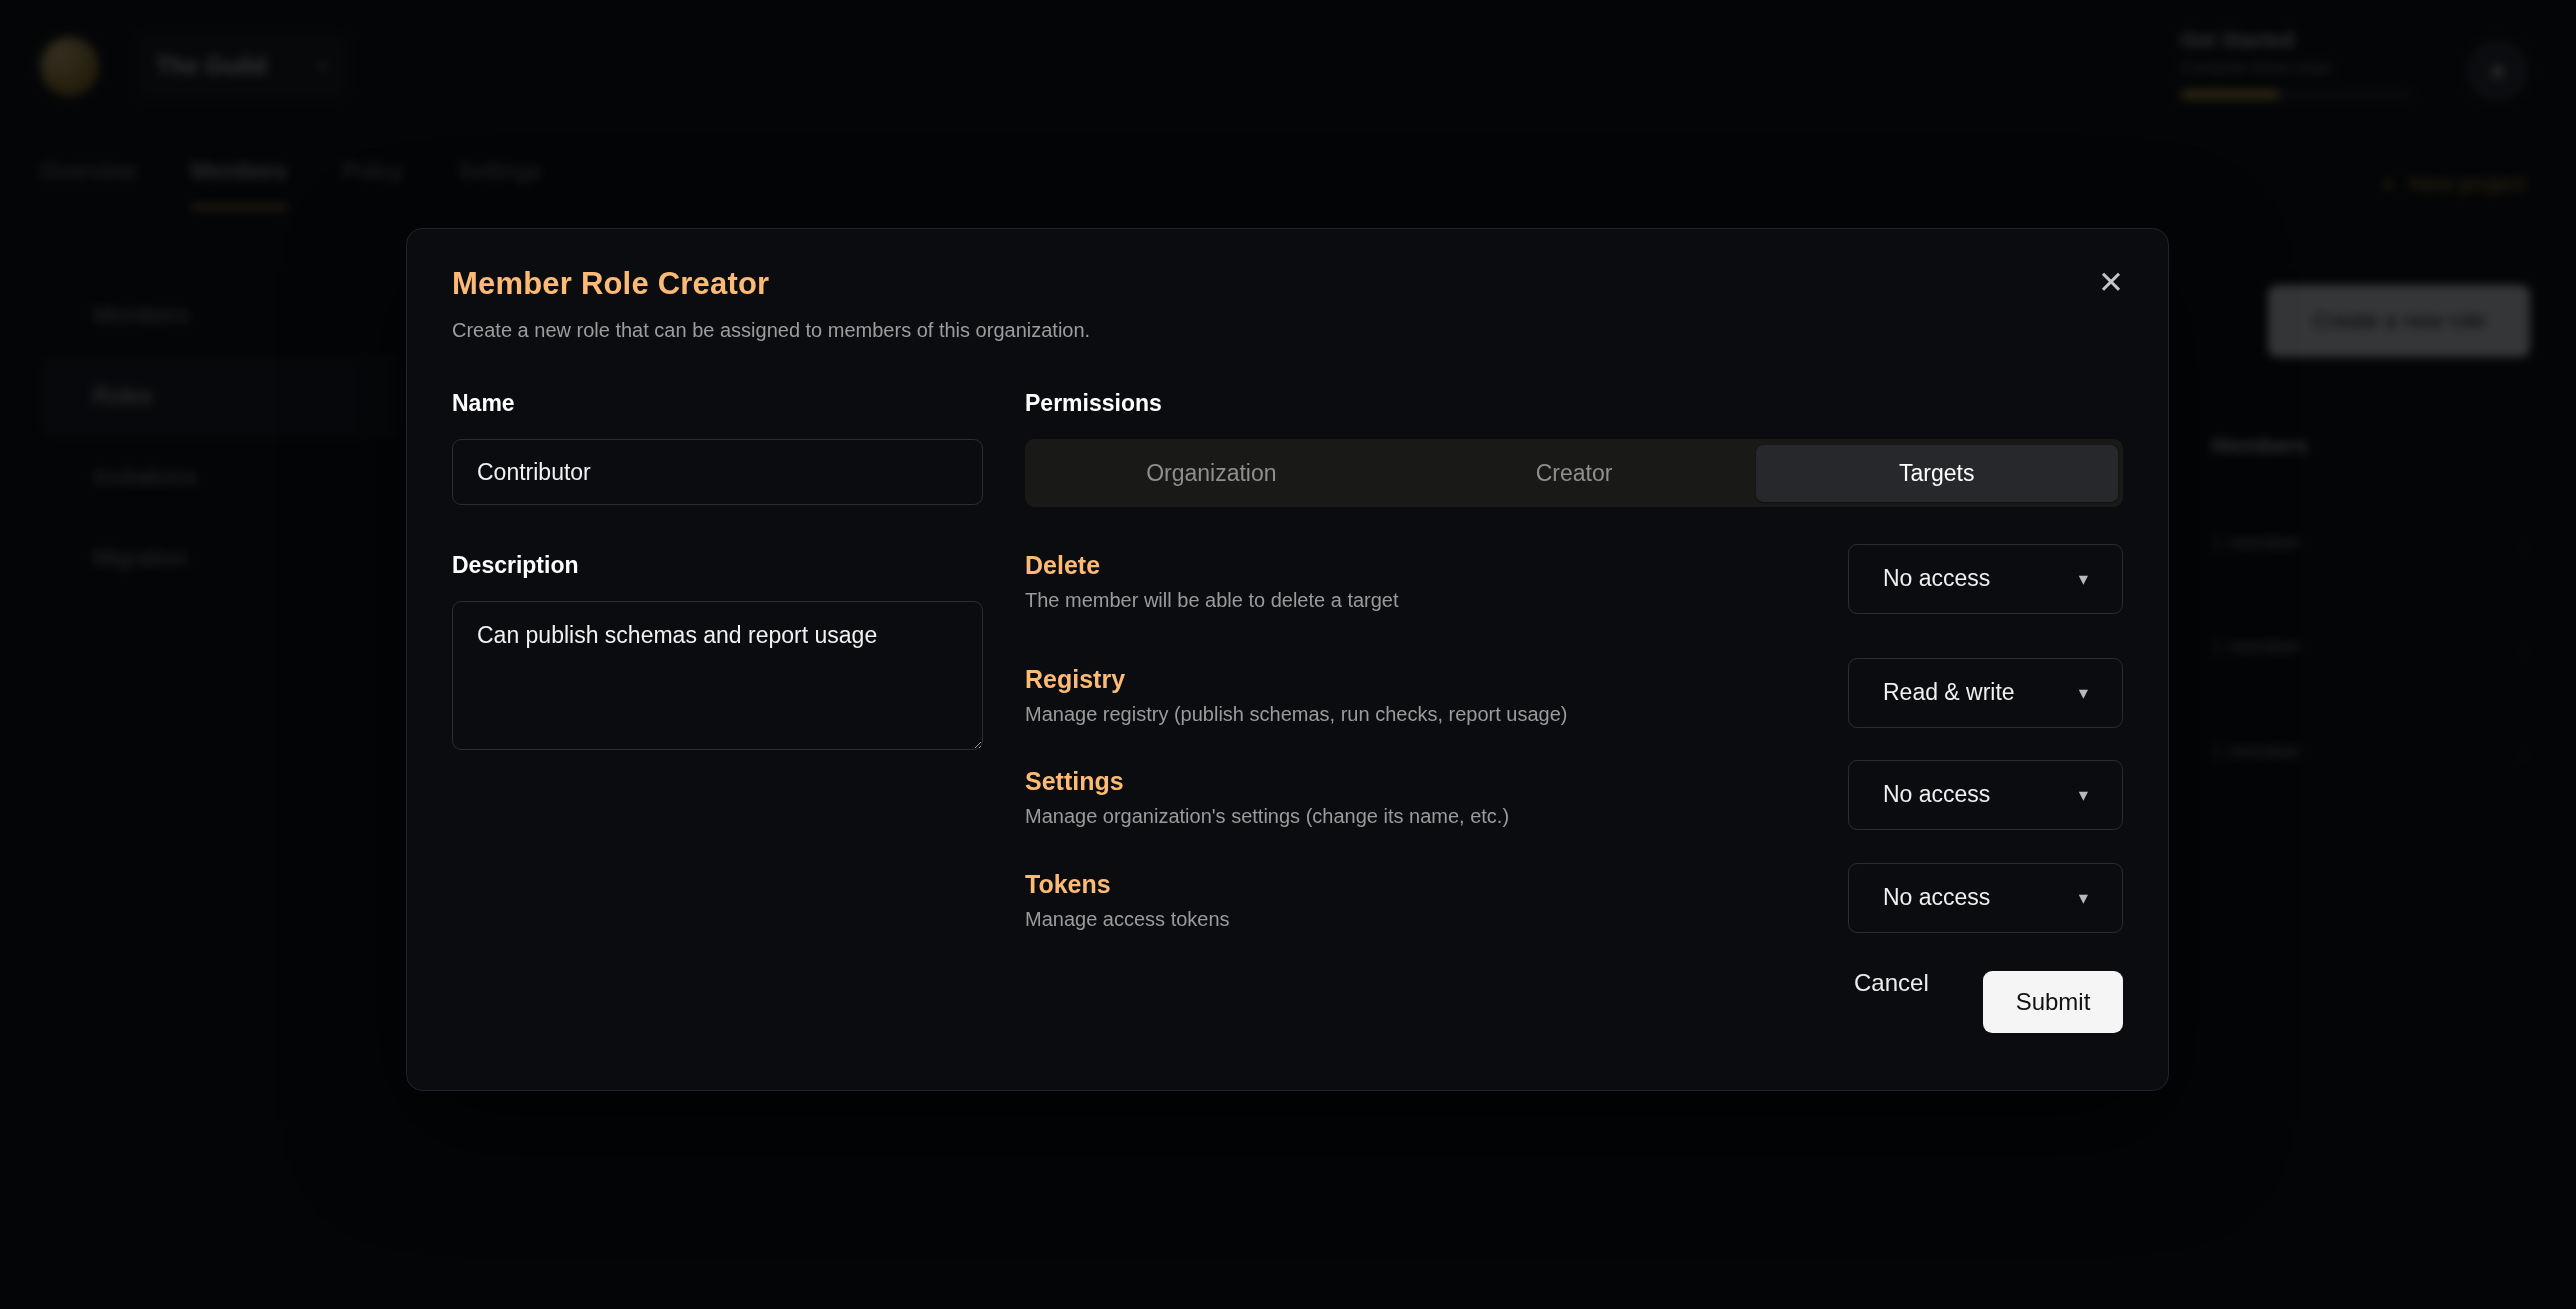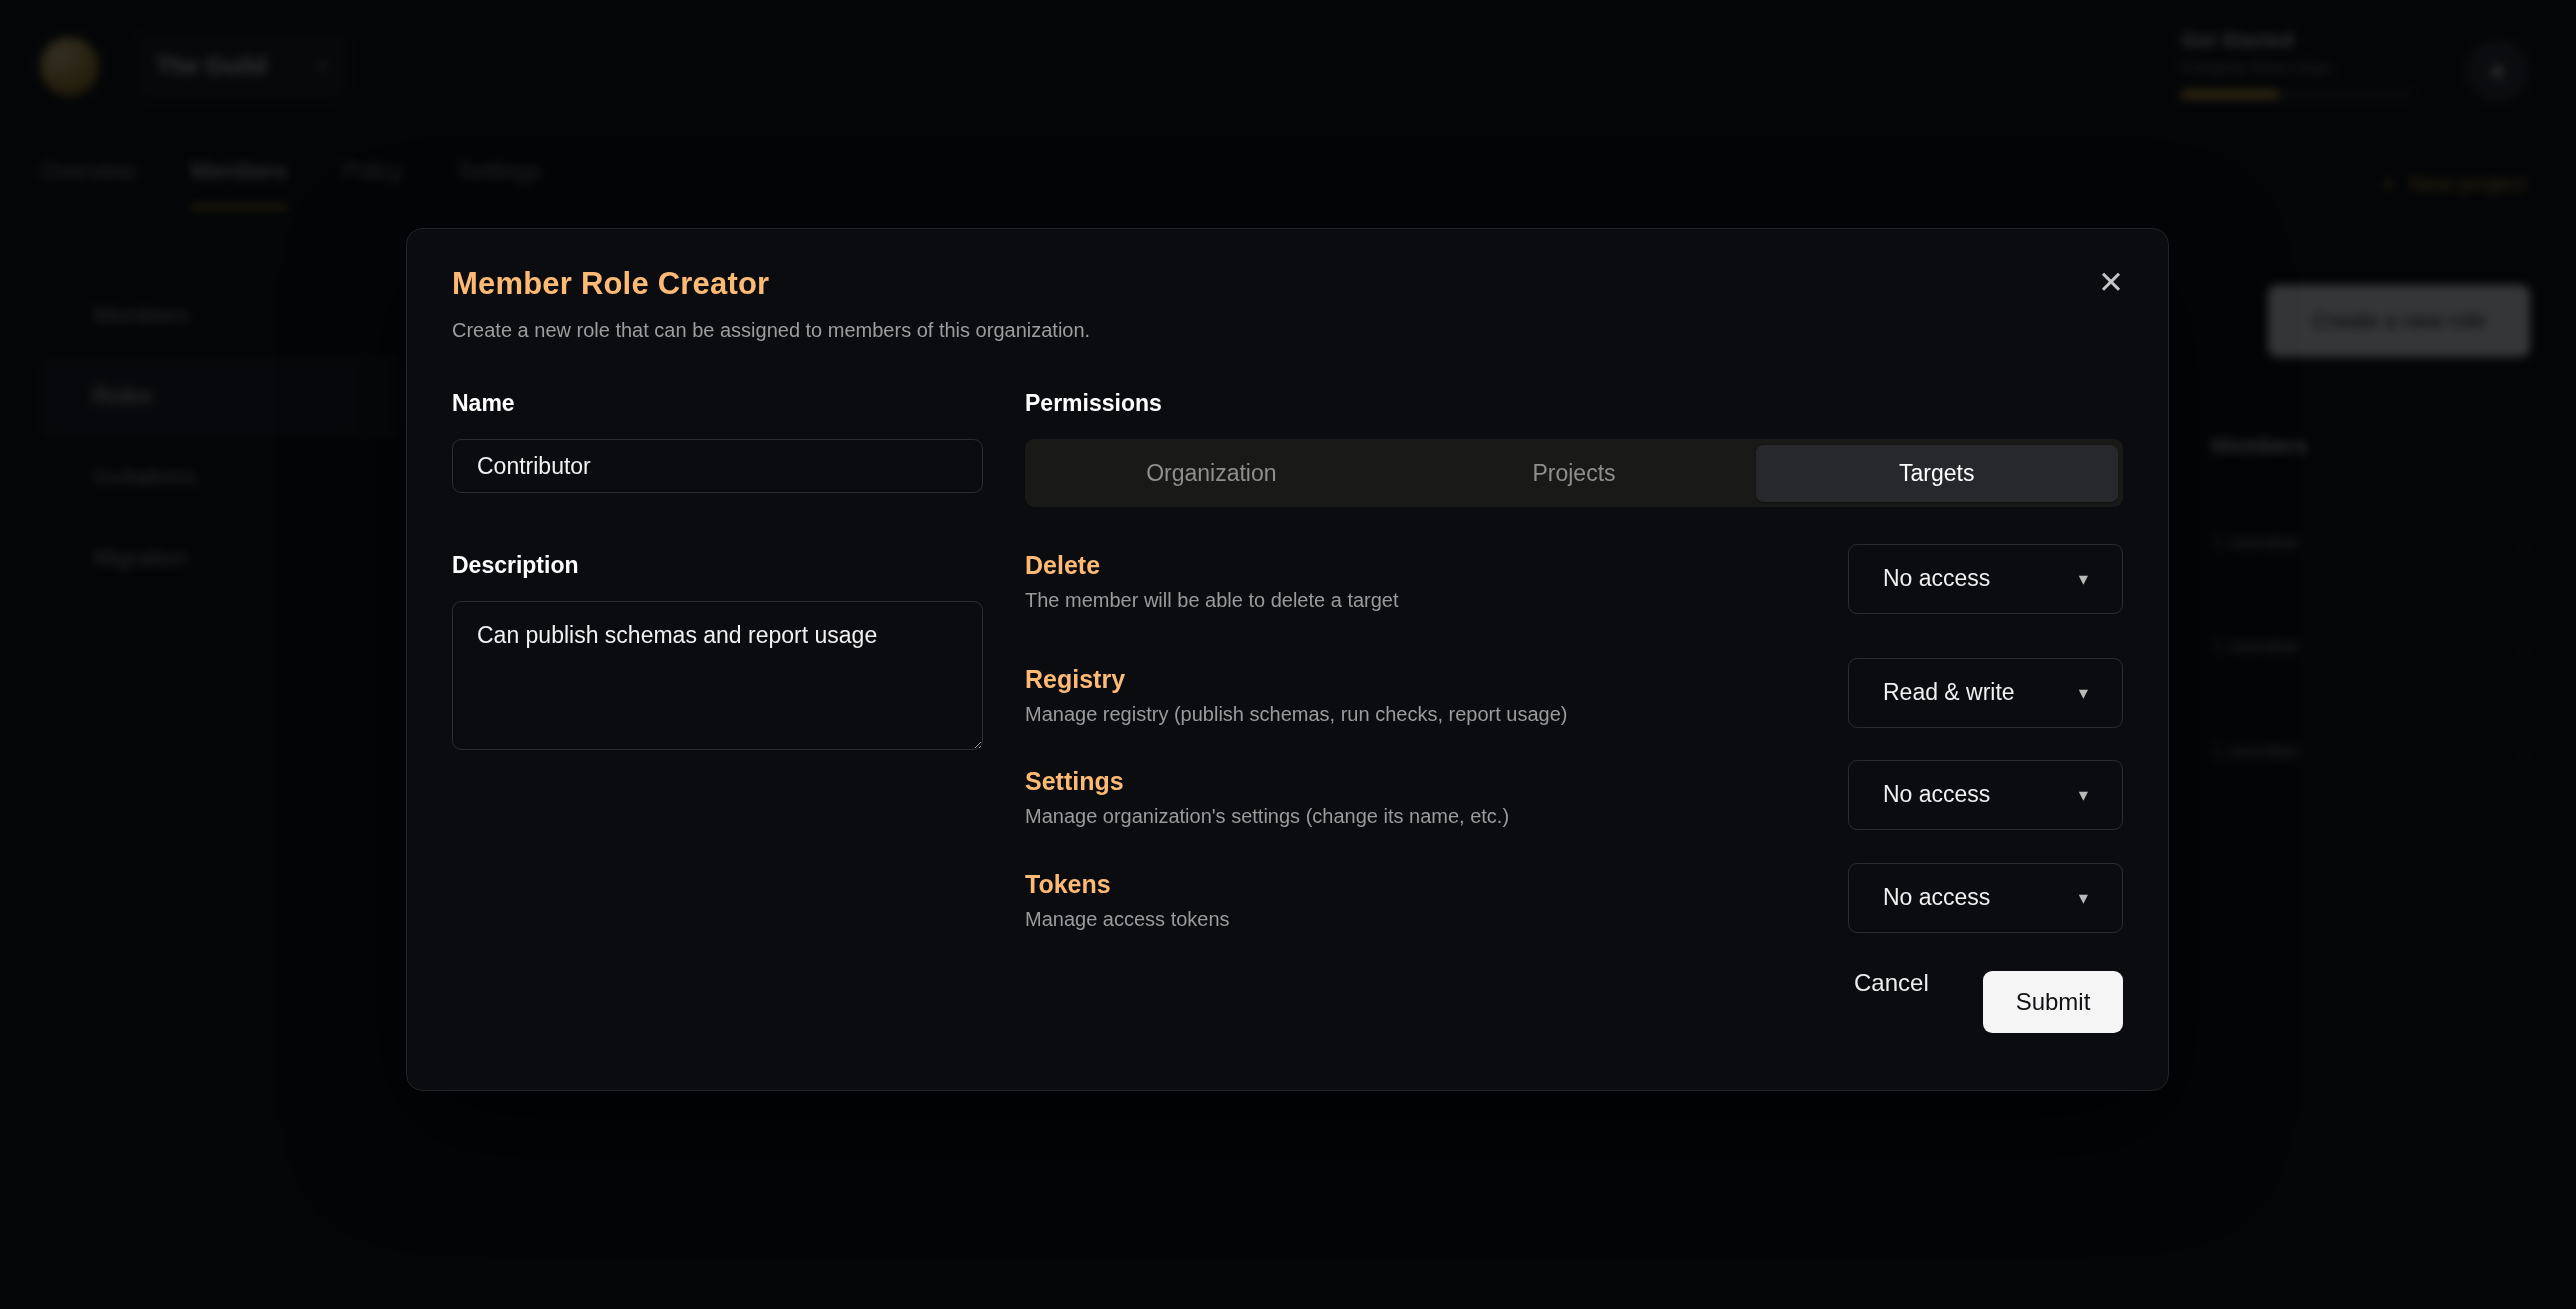--- a/index.html
+++ b/index.html
@@ -224,21 +224,21 @@
   
   .label {
     color: #ffffff;
     font-size: 23px;
     font-weight: 600;
   }
   .lbl-name { position: absolute; left: 452px; top: 390px; }
   .name-input {
     position: absolute;
     left: 452px; top: 439px;
-    width: 531px; height: 54px;
+    width: 531px; height: 66px;
     background: #0b0c10;
     border: 0.9px solid #2b2d33;
     border-radius: 9.2px;
     color: #f1f1f1;
     font-size: 23px;
     padding: 0 24px;
     font-family: "Liberation Sans", sans-serif;
     outline: none;
   }
   .lbl-desc { position: absolute; left: 452px; top: 552px; }
@@ -410,21 +410,21 @@
   <div class="label lbl-name">Name</div>
   <input class="name-input" value="Contributor" style="">
 
   <div class="label lbl-desc">Description</div>
   <textarea class="desc-input" style="">Can publish schemas and report usage</textarea>
 
   <div class="label lbl-perm">Permissions</div>
 
   <div class="seg">
     <button class="seg-btn">Organization</button>
-    <button class="seg-btn">Projects</button>
+    <button class="seg-btn">Creator</button>
     <button class="seg-btn active">Targets</button>
   </div>
 
   <div class="perm-row" style="top:551px">
     <div class="perm-title">Delete</div>
     <div class="perm-desc">The member will be able to delete a target</div>
     <div class="select">
       <span>No access</span>
       <span class="chevron">▾</span>
     </div>

